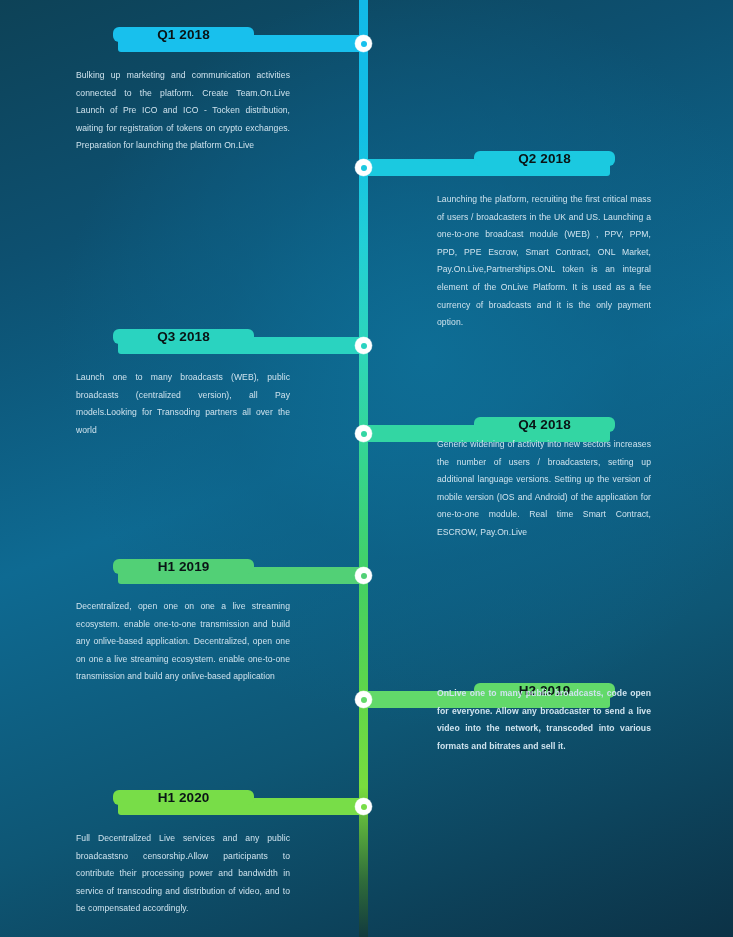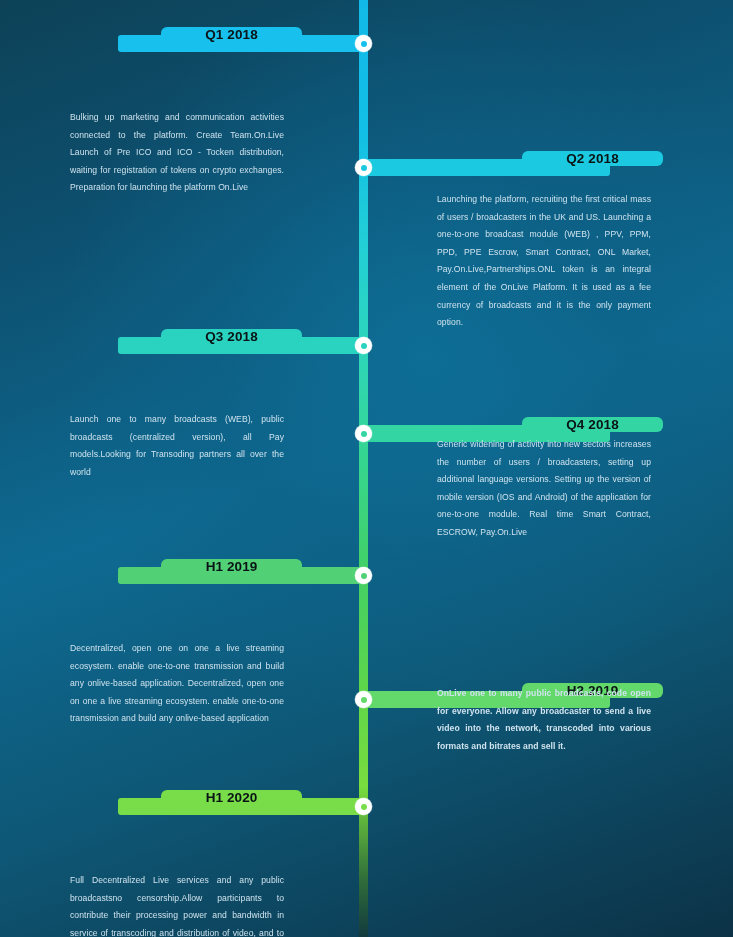--- a/index.html
+++ b/index.html
@@ -64,21 +64,20 @@
   .pill {
     position: absolute;
     top: -16px;
     width: 141px;
     height: 15px;
     border-radius: 6px;
     display: flex;
     align-items: center;
     justify-content: center;
     box-sizing: border-box;
-    margin-left: 48px;
   }
   .row.left  .pill { left: 113px; }
   .row.right .pill { left: 474px; }
 
   .pill-label {
     font-size: 13.5px;
     font-weight: bold;
     color: #0a1416;
     letter-spacing: 0.1px;
     white-space: nowrap;
@@ -109,21 +108,21 @@
   .copy {
     position: absolute;
     width: 214px;
     font-size: 8.6px;
     line-height: 17.6px;
     color: #cfe3ee;
     text-align: justify;
     text-justify: inter-word;
     letter-spacing: 0.05px;
   }
-  .copy.left  { left: 70px; margin-top: 42px; }
+  .copy.left  { left: 76px; }
   .copy.right { left: 437px; }
 </style>
 </head>
 <body>
 
 <div id="roadmap">
   <div class="spine"></div>
   <div id="rows">
       <div class="row left" style="top: 43px;">
         <div class="connector" style="background: rgb(24, 192, 237); top: -8px;"></div>

